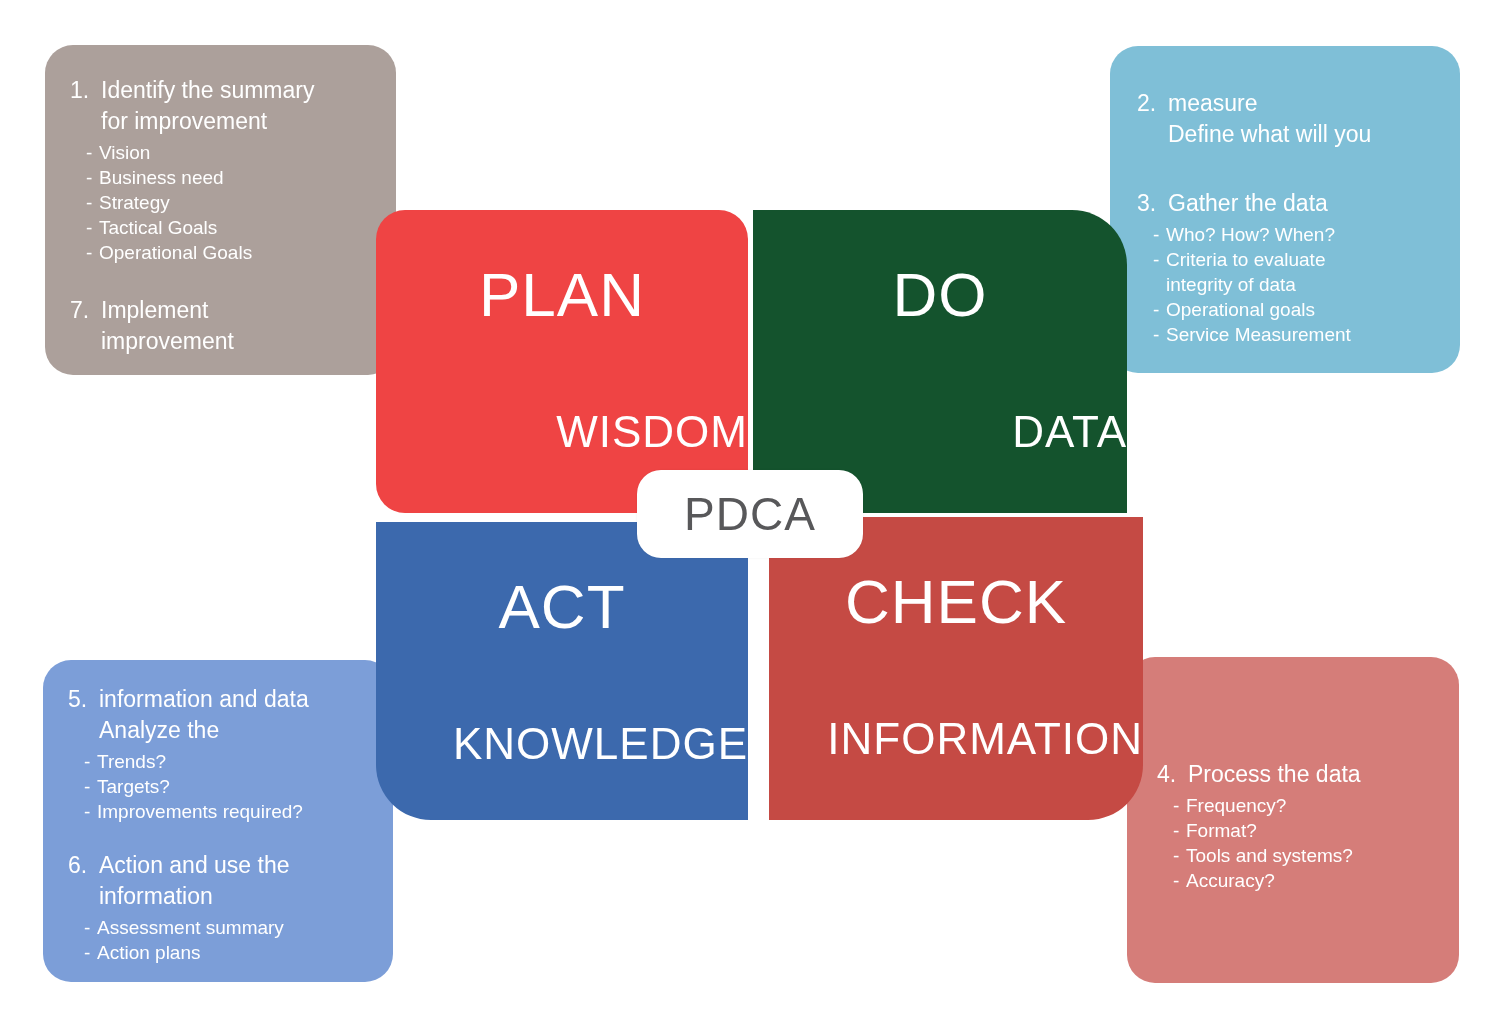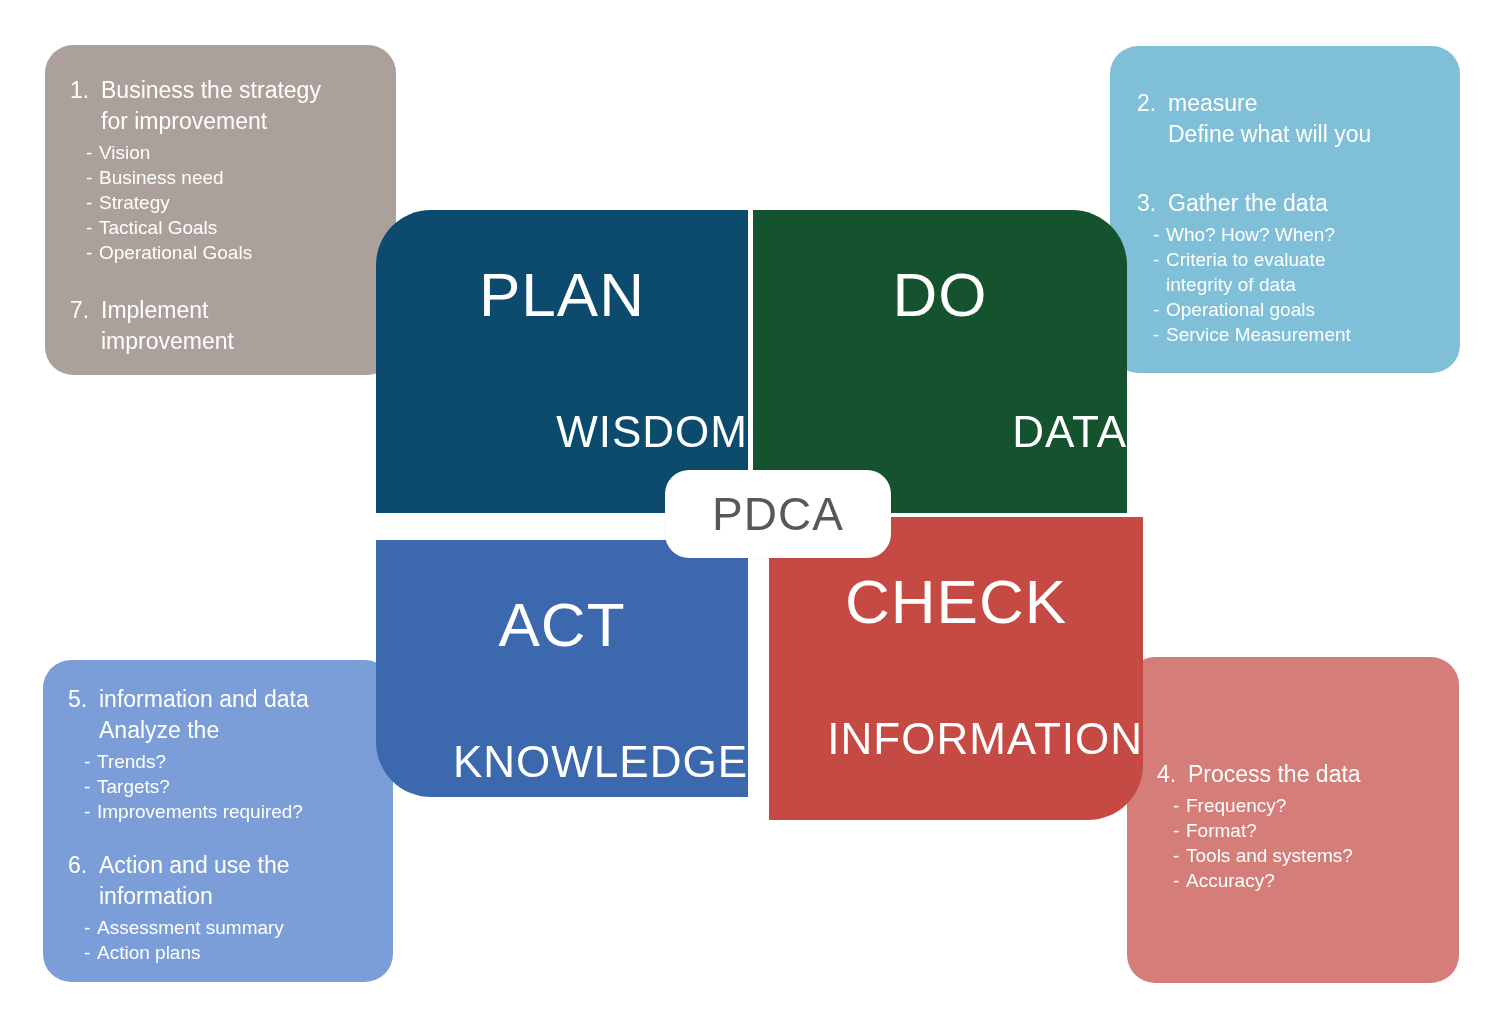--- a/index.html
+++ b/index.html
@@ -26,44 +26,44 @@
   .items{margin:3px 0 0 16px;}
   .item{display:flex;font-size:19px;line-height:25px;}
   .dash{flex:none;width:13px;}
   .itext{min-width:0;}
   .tr .itext{max-width:205px;}
 
   
   .quad{position:absolute;z-index:2;color:#ffffff;}
   .quad.plan {left:376px;top:210px;width:372px;height:303px;border-radius:55px 0 0 0;}
   .quad.do   {left:753px;top:210px;width:374px;height:303px;border-radius:0 55px 0 0;}
-  .quad.act  {left:376px;top:540px;width:372px;height:257px;border-radius:0 0 0 55px;}
+  .quad.act  {left:376px;top:522px;width:372px;height:298px;border-radius:0 0 0 55px;}
   .quad.check{left:753px;top:517px;width:374px;height:303px;border-radius:0 0 55px 0;}
 
   .qtitle{position:absolute;left:0;right:0;top:52px;text-align:center;
           font-size:62px;line-height:66px;letter-spacing:1px;}
   .qsub{position:absolute;left:0;right:0;top:202px;text-align:right;
         font-size:44px;line-height:40px;letter-spacing:1px;}
 
   
   .pdca{position:absolute;z-index:3;left:637px;top:470px;width:226px;height:88px;
         background:#ffffff;border-radius:24px;display:flex;align-items:center;justify-content:center;
-        font-size:46px;letter-spacing:1px;box-shadow:0 0 2px rgba(0,0,0,0.08);margin-left:28px;}
+        font-size:46px;letter-spacing:1px;box-shadow:0 0 2px rgba(0,0,0,0.08);}
 </style>
 </head>
 <body>
 
 <div class="canvas">
 
   <div class="callout tl" style="background: rgb(172, 160, 155);">
     <div class="sec">
       <div class="heading">
         <span class="num">1.</span>
         <span class="htext">
-          <div>Business the strategy</div>
+          <div>Identify the summary</div>
           <div>for improvement</div>
         </span>
       </div>
       <div class="items">
         <div class="item">
             <span class="dash">-</span>
             <span class="itext">Vision</span>
           </div>
         <div class="item">
             <span class="dash">-</span>
@@ -201,21 +201,21 @@
             <span class="itext">Tools and systems?</span>
           </div>
         <div class="item">
             <span class="dash">-</span>
             <span class="itext">Accuracy?</span>
           </div>
       </div>
     </div>
   </div>
 
-  <div class="quad plan" style="background: #0c4a6e;">
+  <div class="quad plan" style="background: #ef4444; border-radius: 29px;">
     <div class="qtitle">PLAN</div>
     <div class="qsub">WISDOM</div>
   </div>
   <div class="quad do" style="background: #14532d;">
     <div class="qtitle">DO</div>
     <div class="qsub">DATA</div>
   </div>
   <div class="quad act" style="background: rgb(60, 105, 173);">
     <div class="qtitle">ACT</div>
     <div class="qsub">KNOWLEDGE</div>

